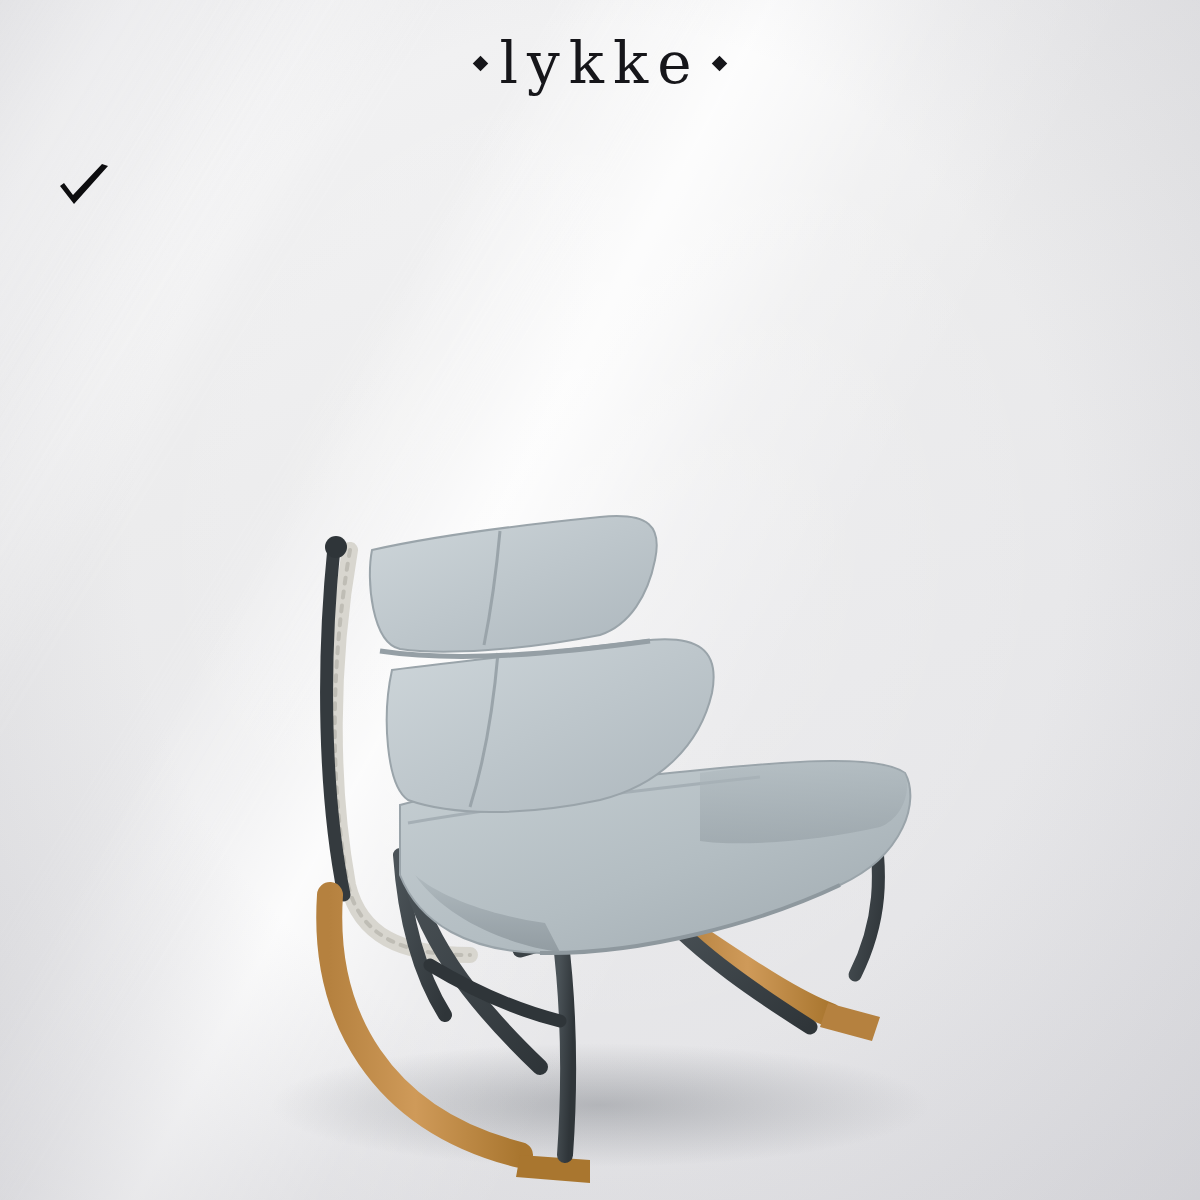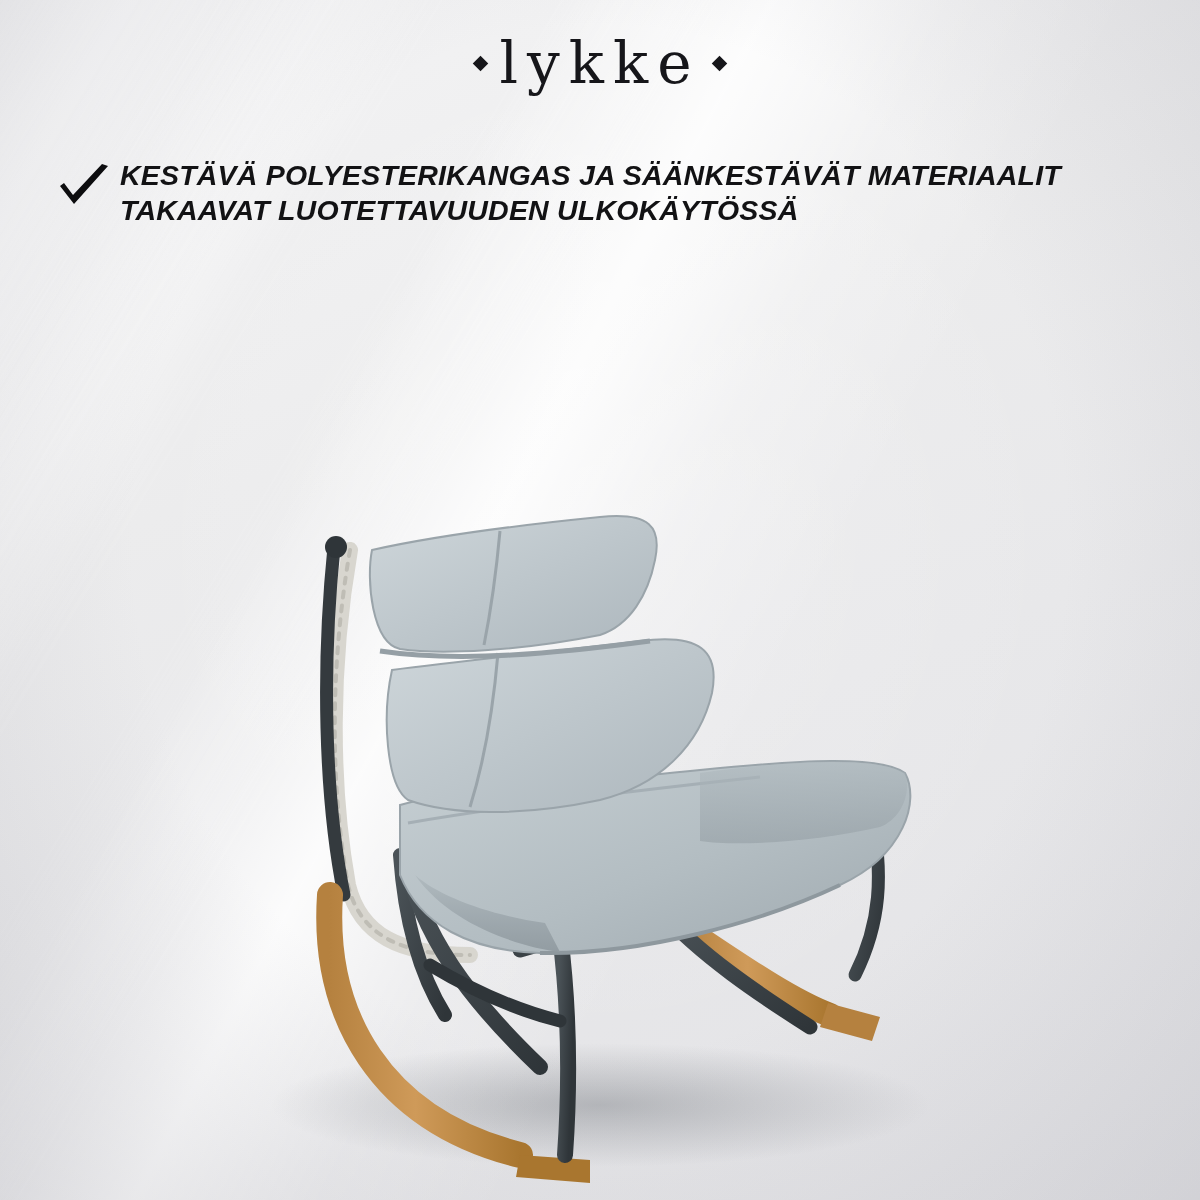--- a/index.html
+++ b/index.html
@@ -150,22 +150,20 @@
   <div class="bullets">
 
 
 
     <div class="bullet">
       <span class="check">
         <svg width="52" height="46" viewBox="0 0 52 46" aria-hidden="true">
           <path d="M2 22 L16 40 L50 2 L44 0 L15 31 L6 19 Z" fill="#0d0d0f"></path>
         </svg>
       </span>
-      <span class="bullet-text">KESTÄVÄ POLYESTERIKANGAS JA SÄÄNKESTÄVÄT MATERIAALIT
-TAKAAVAT LUOTETTAVUUDEN ULKOKÄYTÖSSÄ</span>
     </div>
 
   </div>
 
   <div class="product">
     <svg class="prod-svg" viewBox="0 0 1200 745" aria-hidden="true">
       <defs>
         <linearGradient id="cush" x1="0" y1="0" x2="1" y2="1">
           <stop offset="0%" stop-color="#c6cfd3"></stop>
           <stop offset="55%" stop-color="#b3bdc2"></stop>

